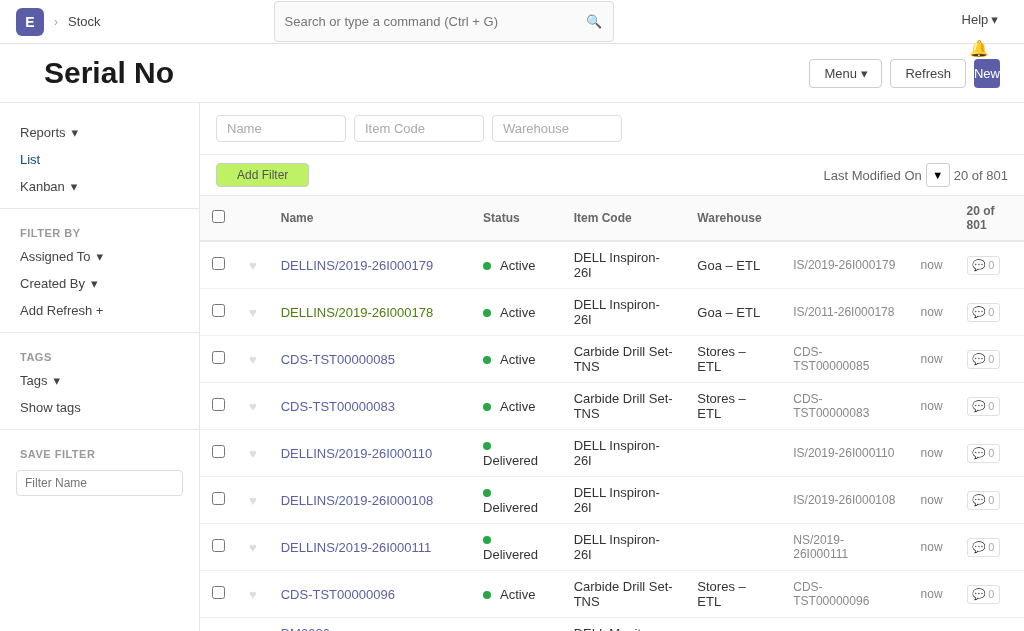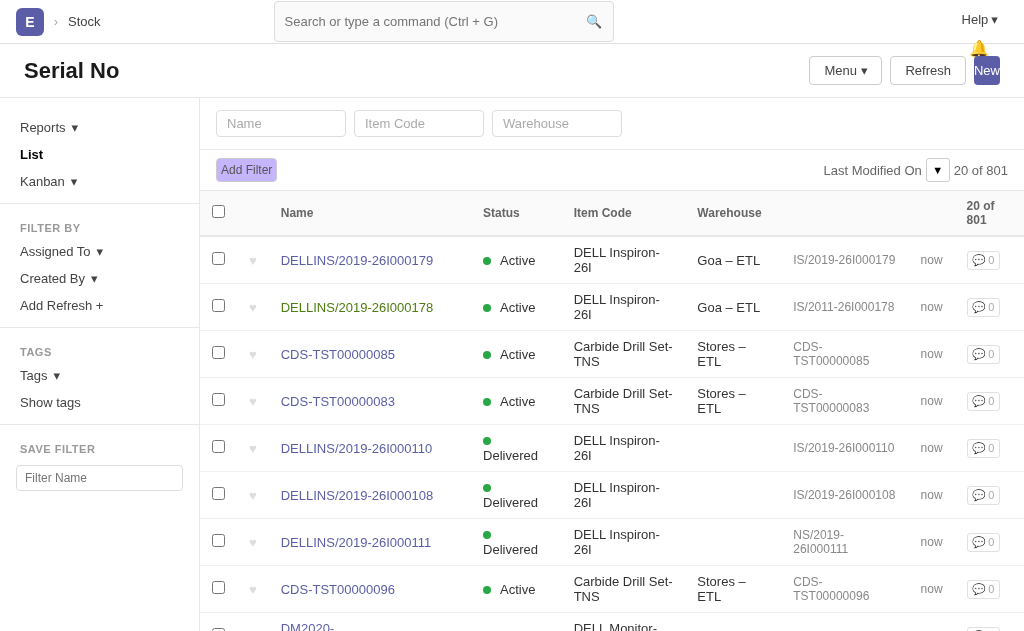--- a/index.html
+++ b/index.html
@@ -28,21 +28,21 @@
     .topnav-btn {
       background: none; border: none; cursor: pointer; font-size: 13px; color: #444; display: flex; align-items: center; gap: 3px;
     }
     .topnav-bell { font-size: 16px; color: #666; cursor: pointer; }
 
     
     .page-header {
       background: #fff; padding: 12px 24px; border-bottom: 1px solid #e8e8e8;
       display: flex; align-items: center; justify-content: space-between;
     }
-    .page-title { font-size: 22px; font-weight: 600; color: #1a1a1a; }
+    .page-title { font-size: 30px; font-weight: 600; color: #1a1a1a; margin-left: 20px; }
     .page-actions { display: flex; gap: 8px; }
     .btn-menu {
       padding: 6px 14px; border: 1px solid #ccc; border-radius: 4px; background: #fff;
       cursor: pointer; font-size: 13px; color: #444; display: flex; align-items: center; gap: 4px;
     }
     .btn-refresh {
       padding: 6px 14px; border: 1px solid #ccc; border-radius: 4px; background: #fff;
       cursor: pointer; font-size: 13px; color: #444;
     }
     .btn-new {
@@ -54,21 +54,21 @@
     .main-layout { display: flex; height: calc(100vh - 88px); }
 
     
     .sidebar {
       width: 200px; background: #fff; border-right: 1px solid #e8e8e8;
       padding: 16px 0; flex-shrink: 0; overflow-y: auto;
     }
     .sidebar-item {
       padding: 6px 20px; cursor: pointer; color: #444; display: flex; align-items: center; gap: 6px;
     }
-    .sidebar-item.active { color: #000000; font-weight: 700; }
+    .sidebar-item.active { color: #0c4a6e; font-weight: 400; }
     .sidebar-section-label {
       padding: 10px 20px 4px; font-size: 11px; font-weight: 600; color: #999; text-transform: uppercase; letter-spacing: 0.5px;
     }
     .sidebar-divider { border: none; border-top: 1px solid #e8e8e8; margin: 8px 0; }
     .filter-name-input {
       margin: 6px 16px; padding: 5px 8px; border: 1px solid #ddd; border-radius: 4px;
       font-size: 12px; color: #999; width: calc(100% - 32px); outline: none;
     }
 
     
@@ -83,21 +83,21 @@
       font-size: 13px; color: #444; background: #fff; outline: none; width: 130px;
     }
     .filter-input::placeholder { color: #aaa; }
 
     
     .toolbar {
       display: flex; align-items: center; justify-content: space-between;
       padding: 8px 16px; border-bottom: 1px solid #e8e8e8;
     }
     .btn-add-filter {
-      padding: 4px 4px; border: 1px solid #ccc; border-radius: 4px; background: #c4b5fd;
+      padding: 4px 20px; border: 1px solid #ccc; border-radius: 4px; background: #bef264;
       cursor: pointer; font-size: 12px; color: #555;
     }
     .toolbar-right { display: flex; align-items: center; gap: 4px; color: #666; font-size: 13px; }
     .sort-btn {
       width: 24px; height: 24px; border: 1px solid #ccc; border-radius: 3px; background: #fff;
       cursor: pointer; display: flex; align-items: center; justify-content: center; font-size: 11px;
     }
 
     
     .data-table { width: 100%; border-collapse: collapse; }

